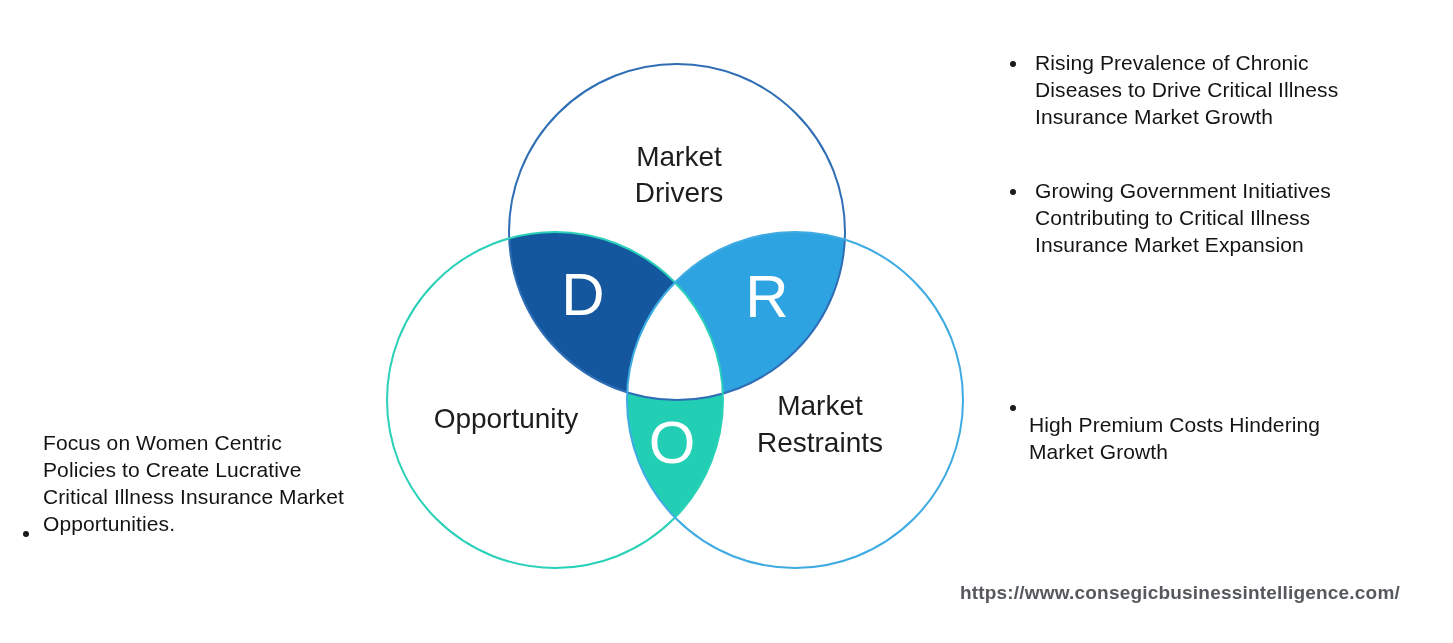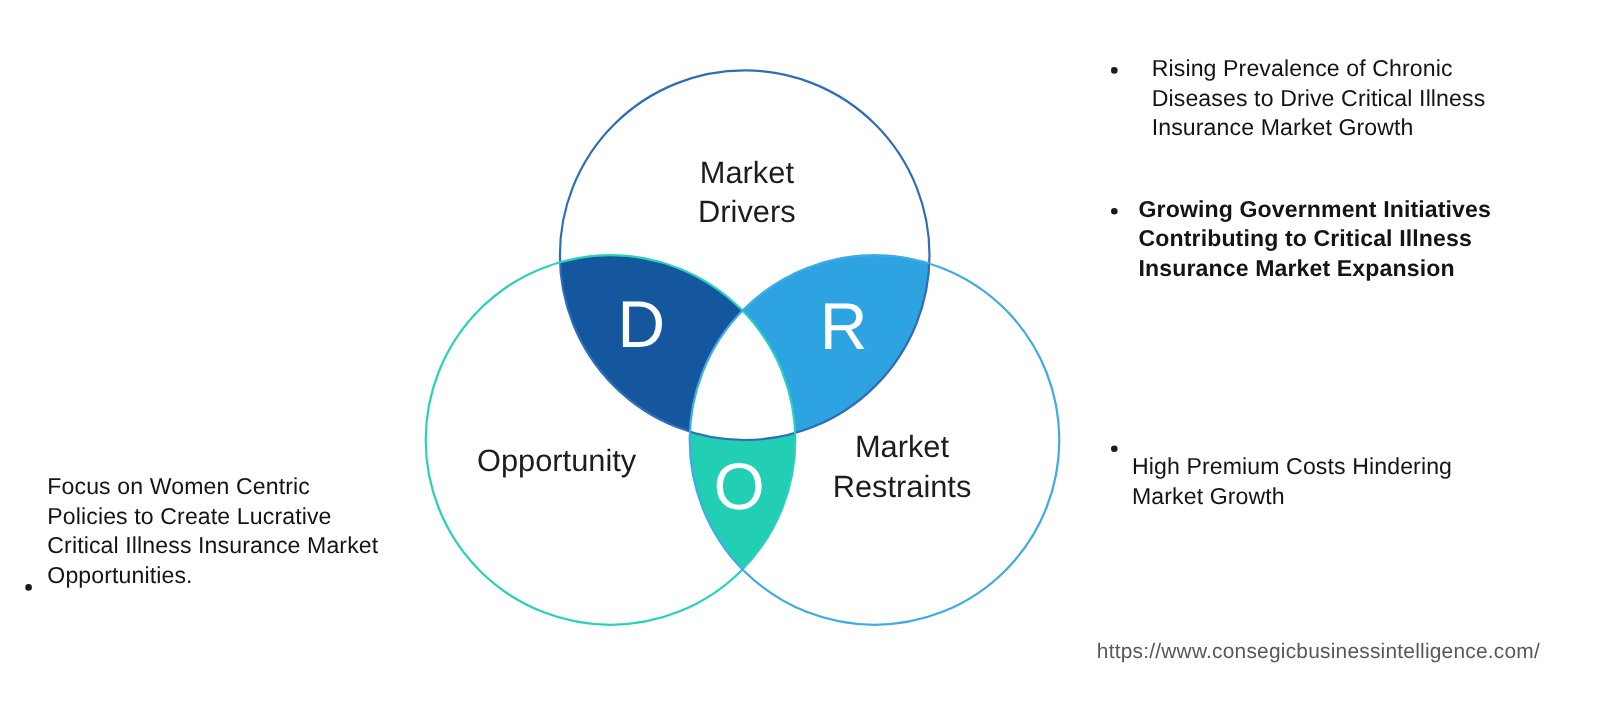--- a/index.html
+++ b/index.html
@@ -22,35 +22,35 @@
     font-size: 21px; line-height: 27px; color: #141414;
     white-space: pre-line; letter-spacing: 0.1px;
   }
   .note-left  { left: 23px;  top: 429px; width: 385px; align-items: flex-end; }
   .note-left .dot { margin-top: 13px; }
   .note-left .note-text { margin-left: 14px; }
 
   .note-right { left: 1010px; width: 400px; }
   .note-right .dot { margin-top: 12px; }
   .note-right .note-text { margin-left: 19px; }
-  .note-r1 { top: 49px; gap: 12px; }
-  .note-r2 { top: 177px; font-weight: bold; }
+  .note-r1 { top: 49px; }
+  .note-r2 { top: 177px; }
   .note-r3 { top: 402px; flex-direction: column; }
   .note-r3 .dot { margin-top: 3px; }
 
   
   .venn { position: absolute; left: 383px; top: 60px; width: 582px; height: 514px; }
   .venn text { font-family: "Liberation Sans", sans-serif; }
   .venn .label  { font-size: 28px; font-weight: 400; text-anchor: middle; }
   .venn .letter { font-size: 60px; font-weight: 400; text-anchor: middle; }
 
   
   .url {
     position: absolute; top: 582px; right: 53px;
-    font-size: 19px; color: #55585c; letter-spacing: 0.2px;
+    font-size: 19px; color: #55585c; letter-spacing: 0.2px; font-weight: bold;
   }
 </style>
 </head>
 <body>
 
 <div class="stage">
 
   <svg class="venn" viewBox="0 0 582 514">
     <defs>
       <clipPath id="clipTop">

